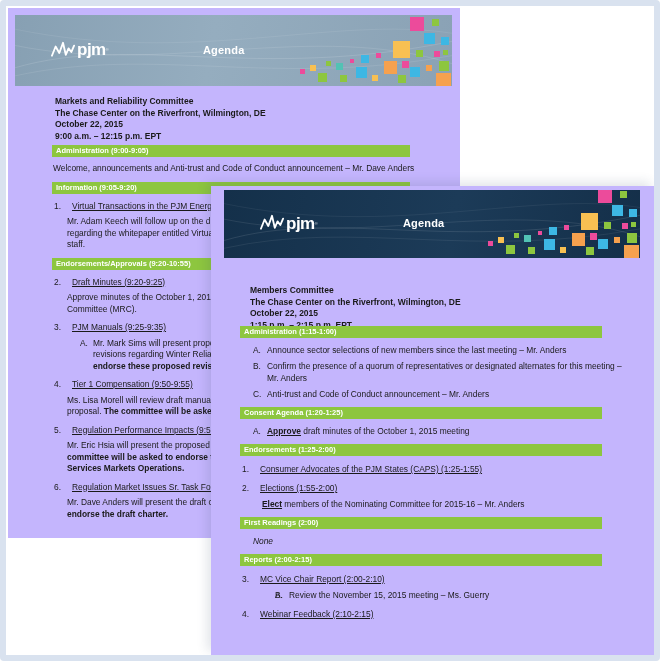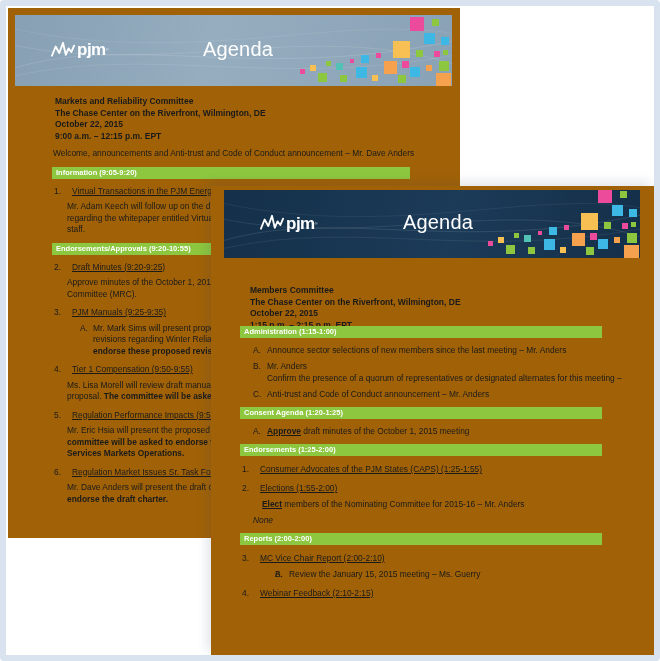--- a/index.html
+++ b/index.html
@@ -8,38 +8,38 @@
     --banner-back1:#87a0b3; --banner-back2:#95adbf;
     --banner-front1:#14304a; --banner-front2:#1c3b58;
     --ink:#1a1a1a;
   }
   html,body{margin:0;padding:0;}
   body{width:660px;height:661px;position:relative;background:#fff;overflow:hidden;
        font-family:"Liberation Sans","DejaVu Sans",sans-serif;color:var(--ink);}
   .stage{position:absolute;inset:0;}
 
   
-  .doc{position:absolute;background:#a16207;}
+  .doc{position:absolute;background:#c4b5fd;}
   .doc-back{left:8px;top:8px;width:452px;height:530px;z-index:1;}
   .doc-front{left:211px;top:186px;width:443px;height:469px;z-index:2;overflow:hidden;
              box-shadow:-4px -4px 10px rgba(50,70,100,.14);}
 
   
   .banner{position:absolute;overflow:hidden;}
   .banner-back{left:7px;top:7px;width:437px;height:71px;
      background:linear-gradient(100deg,var(--banner-back1),var(--banner-back2) 45%,#8aa2b5);}
   .banner-front{left:13px;top:4px;width:416px;height:68px;
      background:linear-gradient(100deg,var(--banner-front1),var(--banner-front2) 55%,#142f49);}
   .waves{position:absolute;inset:0;width:100%;height:100%;}
   .pjm-logo{position:absolute;left:36px;top:50%;transform:translateY(-54%);display:flex;align-items:center;color:#fff;}
   .pjm-mark{margin-right:2px;}
   .pjm-word{font-size:17px;font-weight:bold;letter-spacing:-.5px;line-height:1;}
   .pjm-tm{font-size:4px;vertical-align:top;opacity:.85;}
   .banner-title{position:absolute;left:43%;top:50%;transform:translateY(-58%);
-     color:#fff;font-size:20px;font-weight:normal;letter-spacing:.2px;}
+     color:#fff;font-size:11px;font-weight:bold;letter-spacing:.2px;}
   .squares{position:absolute;right:4px;bottom:3px;width:150px;height:66px;}
   .sq{position:absolute;display:block;}
 
   
   .doc-title{position:absolute;font-size:8.5px;font-weight:bold;line-height:11.5px;white-space:nowrap;}
   .doc-back .doc-title{left:47px;top:88px;}
   .doc-front .doc-title{left:39px;top:99px;}
 
   .content{position:absolute;font-size:8.4px;line-height:11.5px;}
   .doc-back .content{left:44px;top:137px;width:366px;}
@@ -122,20 +122,21 @@
           <span class="sq" style="left: 100px; top: 58px; width: 8px; height: 8px; background: rgb(141, 198, 63);"></span>
         </div>
     </div>
     <div class="doc-title" id="title-back">
         <div>Markets and Reliability Committee</div>
         <div>The Chase Center on the Riverfront, Wilmington, DE</div>
         <div>October 22, 2015</div>
         <div>9:00 a.m. – 12:15 p.m. EPT</div>
       </div>
     <div class="content" id="content-back">
+        <div class="bar">Administration (9:00-9:05)</div>
         <div class="row lv-plain">
           <div class="line"><span class="">Welcome, announcements and Anti-trust and Code of Conduct announcement – Mr. Dave Anders</span></div>
         </div>
         <div class="bar">Information (9:05-9:20)</div>
         <div class="row lv-item">
           <span class="lbl">1.</span>
           <div class="line"><span class="u ">Virtual Transactions in the PJM Energy</span></div>
         </div>
         <div class="row lv-body">
           <div class="line"><span class="">Mr. Adam Keech will follow up on the discus</span></div>
@@ -241,22 +242,22 @@
         <div>1:15 p.m. – 2:15 p.m. EPT</div>
       </div>
     <div class="content" id="content-front">
         <div class="bar">Administration (1:15-1:00)</div>
         <div class="row lv-sub">
           <span class="lbl">A.</span>
           <div class="line"><span class="">Announce sector selections of new members since the last meeting – Mr. Anders</span></div>
         </div>
         <div class="row lv-sub">
           <span class="lbl">B.</span>
+          <div class="line"><span class="">Confirm the presence of a quorum of representatives or designated alternates for this meeting –</span></div>
           <div class="line"><span class="">Mr. Anders</span></div>
-          <div class="line"><span class="">Confirm the presence of a quorum of representatives or designated alternates for this meeting –</span></div>
         </div>
         <div class="row lv-sub">
           <span class="lbl">C.</span>
           <div class="line"><span class="">Anti-trust and Code of Conduct announcement – Mr. Anders</span></div>
         </div>
         <div class="bar">Consent Agenda (1:20-1:25)</div>
         <div class="row lv-sub">
           <span class="lbl">A.</span>
           <div class="line"><span class="b u ">Approve</span><span class=""> draft minutes of the October 1, 2015 meeting</span></div>
         </div>
@@ -265,34 +266,35 @@
           <span class="lbl">1.</span>
           <div class="line"><span class="u ">Consumer Advocates of the PJM States (CAPS) (1:25-1:55)</span></div>
         </div>
         <div class="row lv-item">
           <span class="lbl">2.</span>
           <div class="line"><span class="u ">Elections (1:55-2:00)</span></div>
         </div>
         <div class="row lv-body2">
           <div class="line"><span class="b u ">Elect</span><span class=""> members of the Nominating Committee for 2015-16 – Mr. Anders</span></div>
         </div>
+        <div class="bar">First Readings (2:00)</div>
         <div class="row lv-sub13">
           <div class="line"><span class="i">None</span></div>
         </div>
-        <div class="bar">Reports (2:00-2:00)</div>
+        <div class="bar">Reports (2:00-2:15)</div>
         <div class="row lv-item">
           <span class="lbl">3.</span>
           <div class="line"><span class="u ">MC Vice Chair Report (2:00-2:10)</span></div>
         </div>
         <div class="row lv-deep">
           <span class="lbl">A.</span>
         </div>
         <div class="row lv-deep">
           <span class="lbl">B.</span>
-          <div class="line"><span class="">Review the January 15, 2015 meeting – Ms. Guerry</span></div>
+          <div class="line"><span class="">Review the November 15, 2015 meeting – Ms. Guerry</span></div>
         </div>
         <div class="row lv-item">
           <span class="lbl">4.</span>
           <div class="line"><span class="u ">Webinar Feedback (2:10-2:15)</span></div>
         </div>
       </div>
   </div>
 
   <div class="frame"></div>
 </div>

